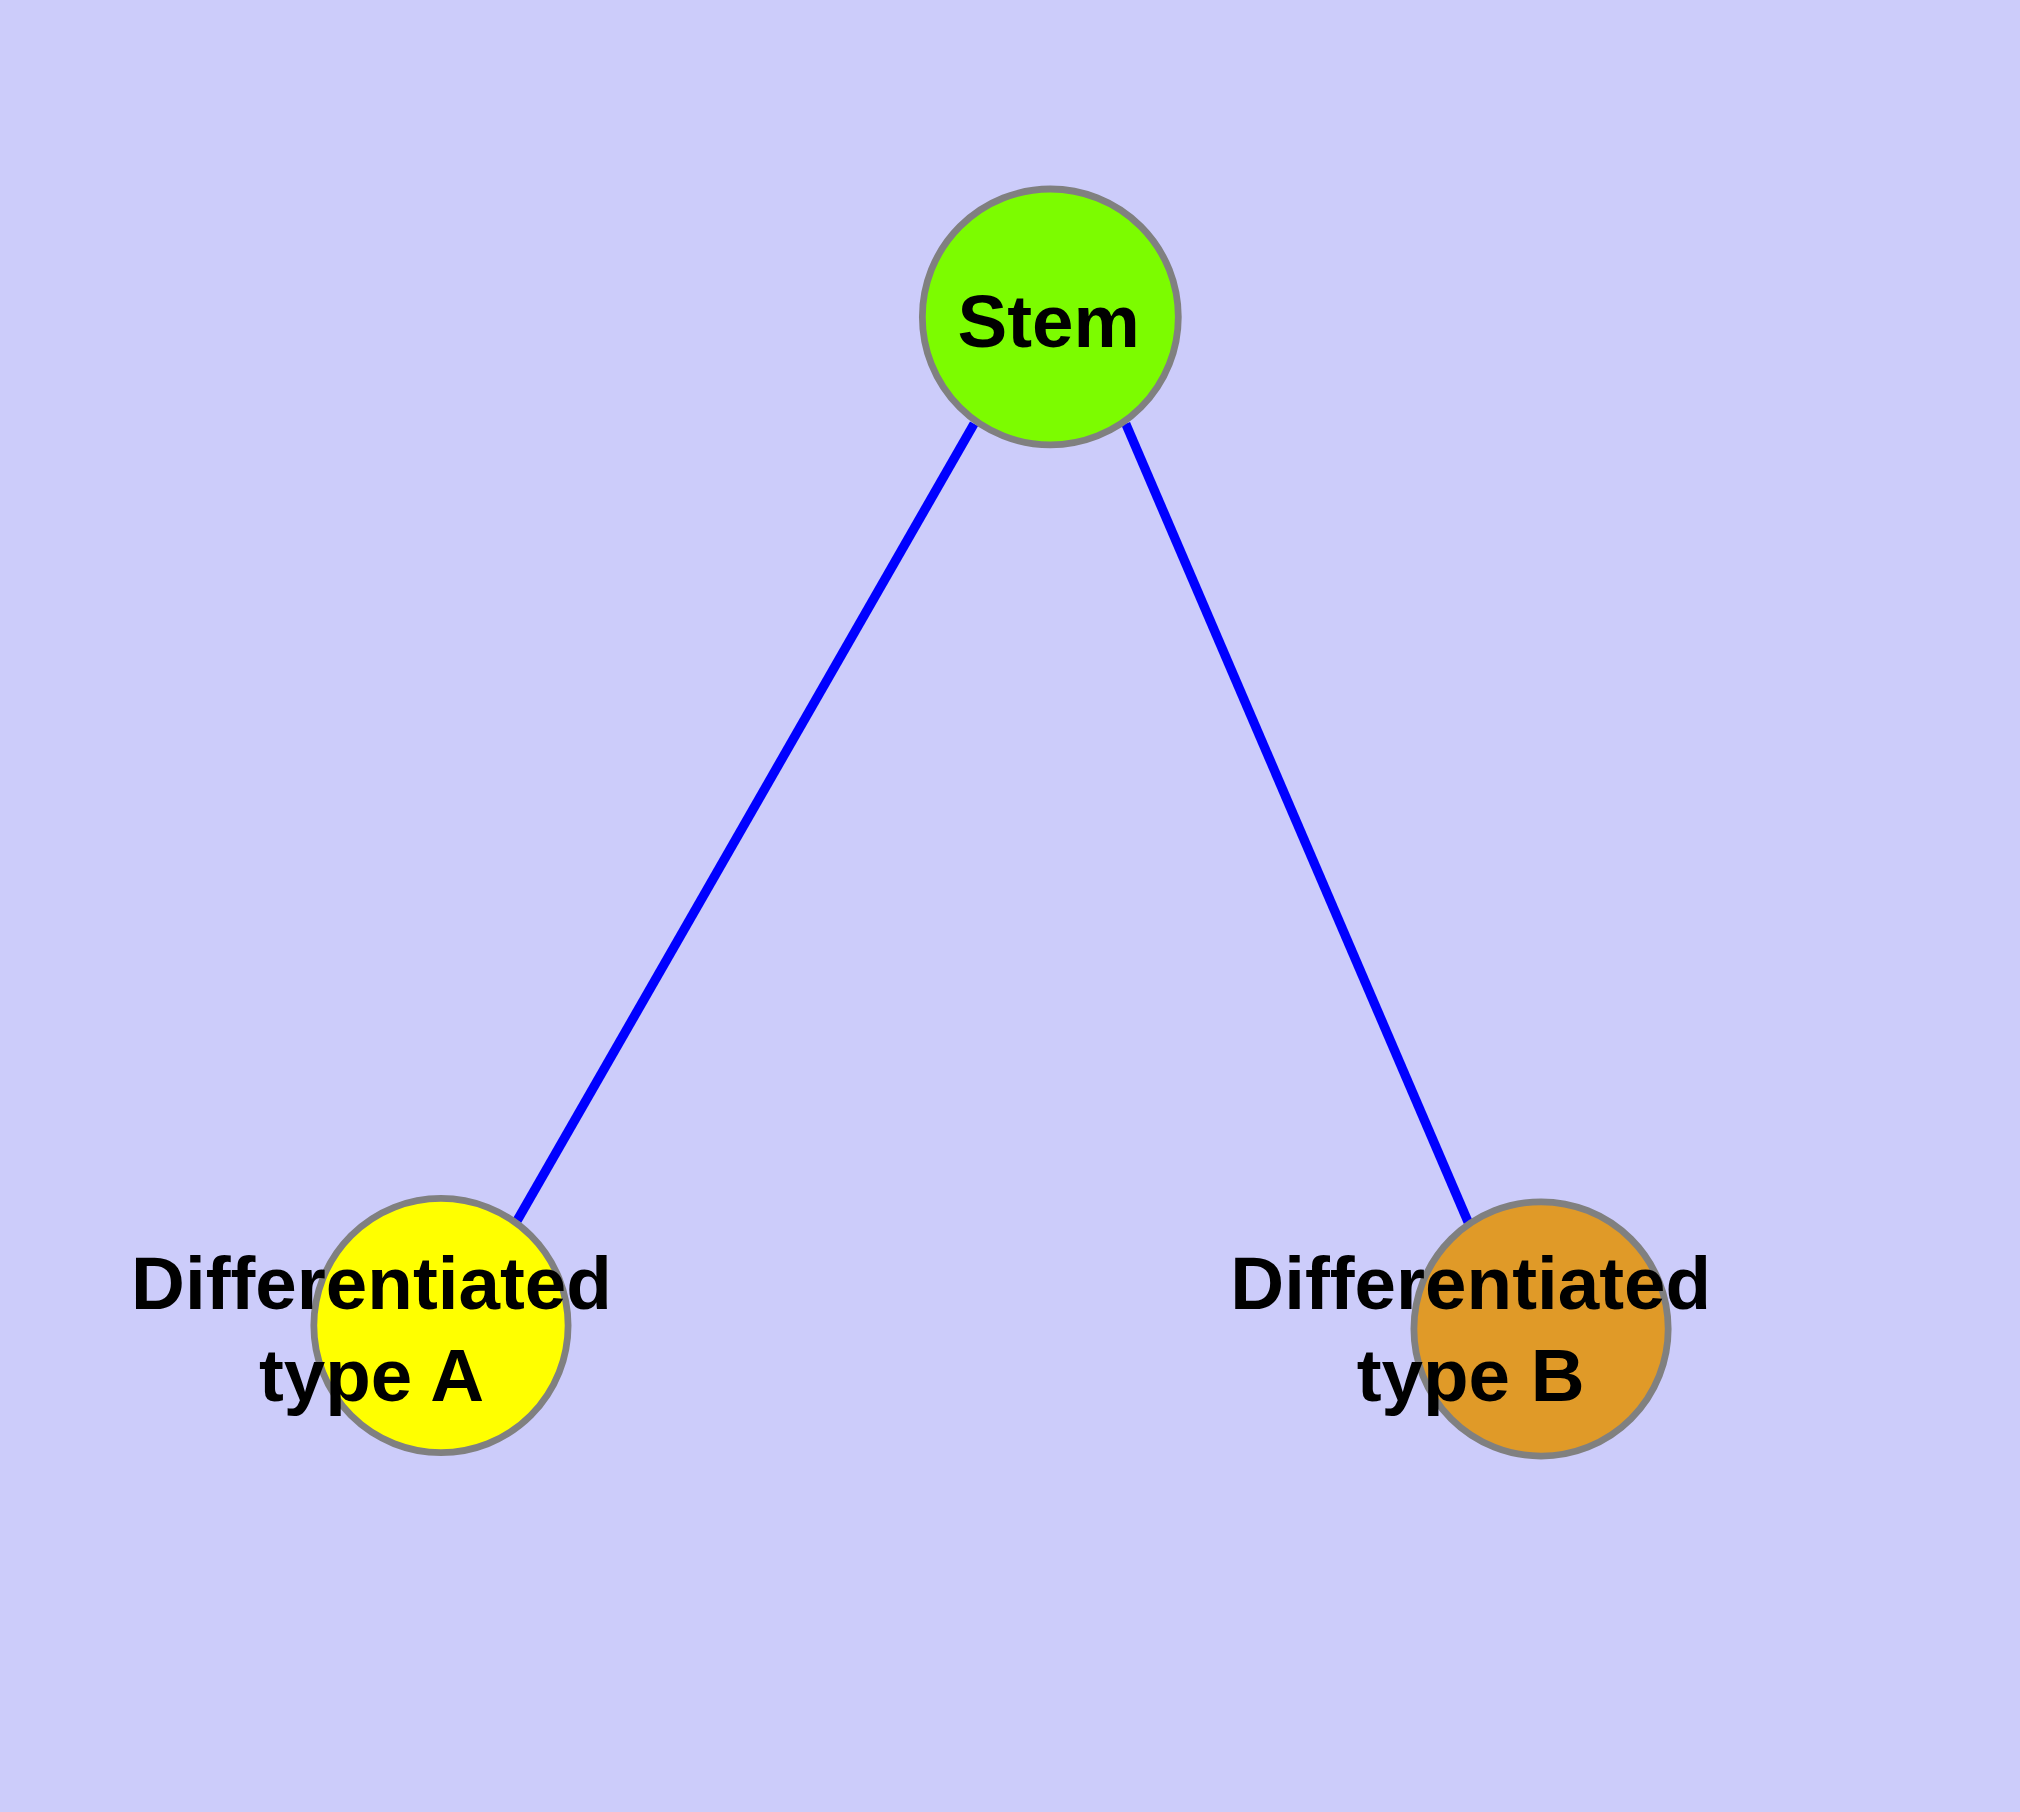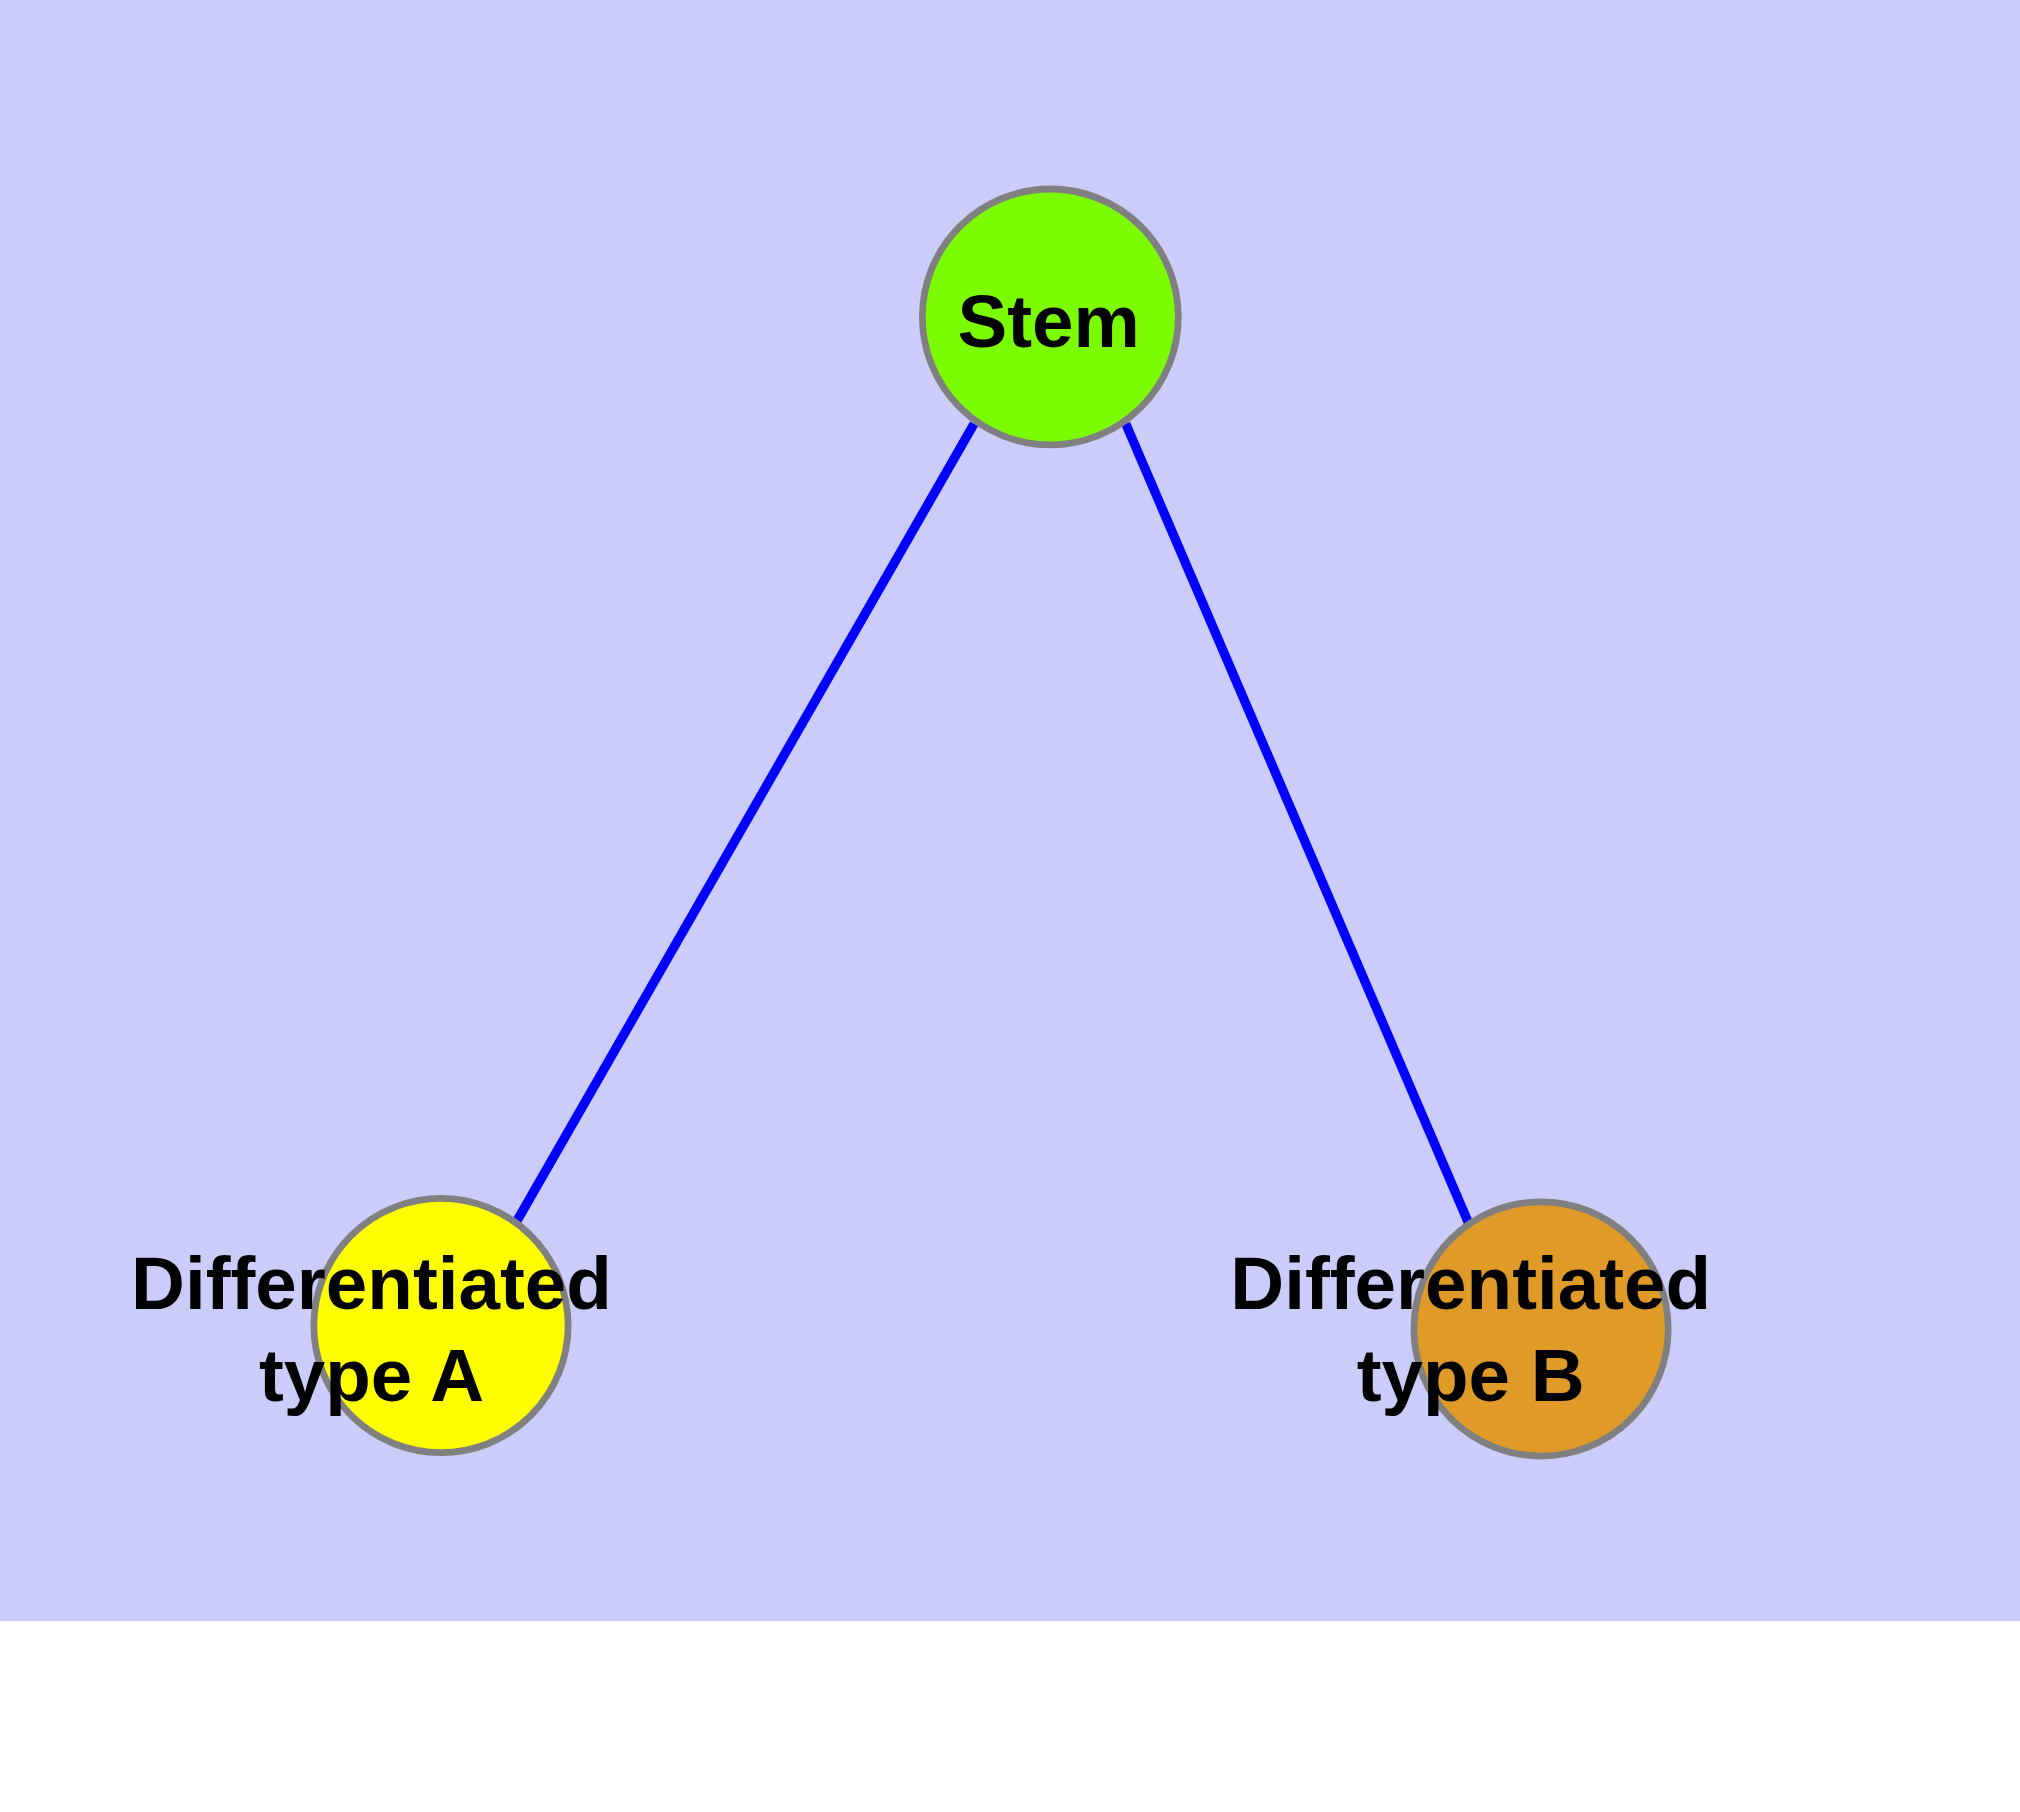--- a/index.html
+++ b/index.html
@@ -3,21 +3,21 @@
 <meta charset="utf-8">
 <style>
   html, body {
     margin: 0;
     padding: 0;
     background: #ffffff;
   }
   #canvas {
     position: relative;
     width: 2021px;
-    height: 1621px;
+    height: 1812px;
     overflow: hidden;
     font-family: "Liberation Sans", sans-serif;
   }
   #graph-svg {
     position: absolute;
     left: 0;
     top: 0;
     width: 2021px;
     height: 1812px;
     display: block;

